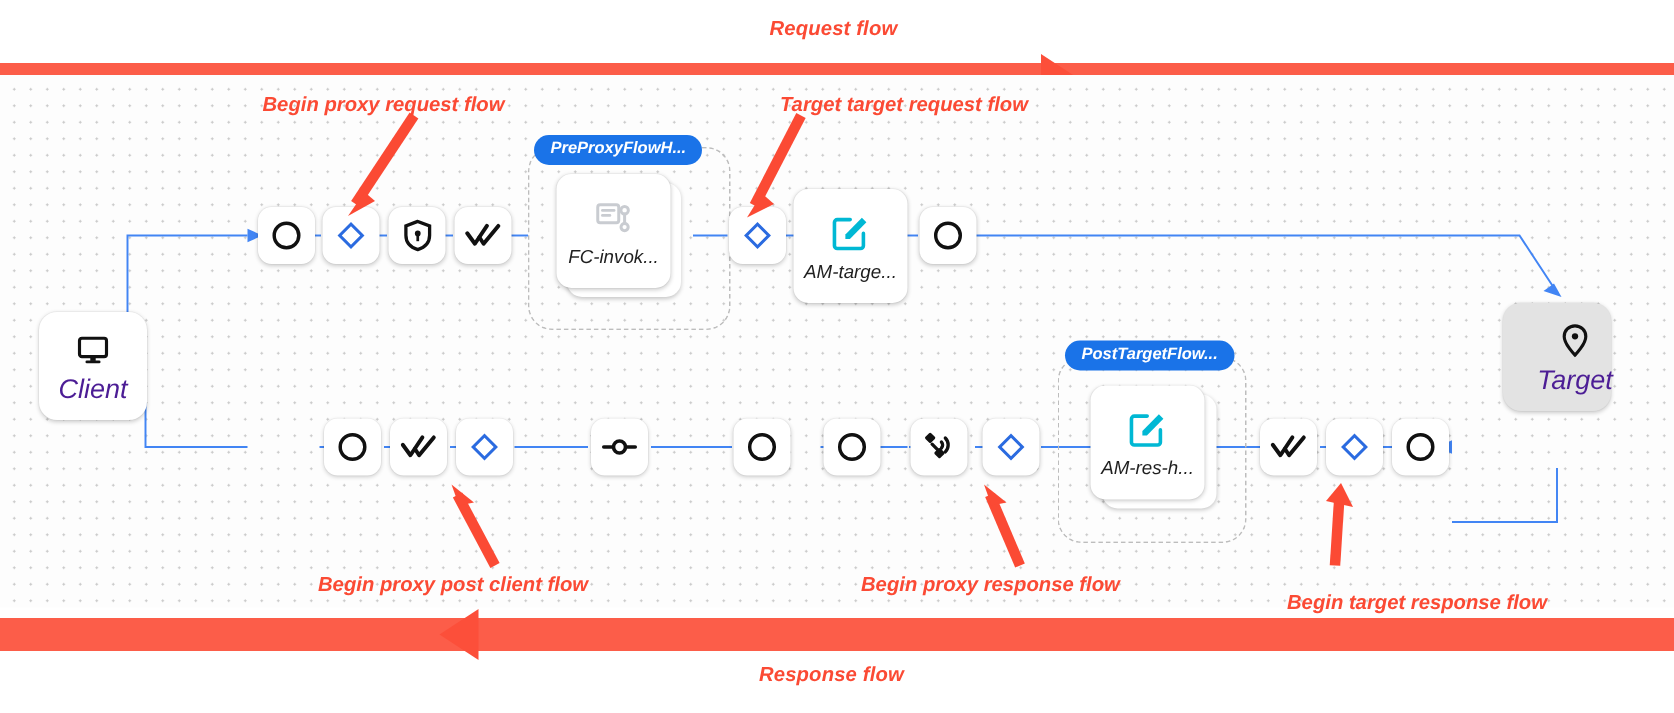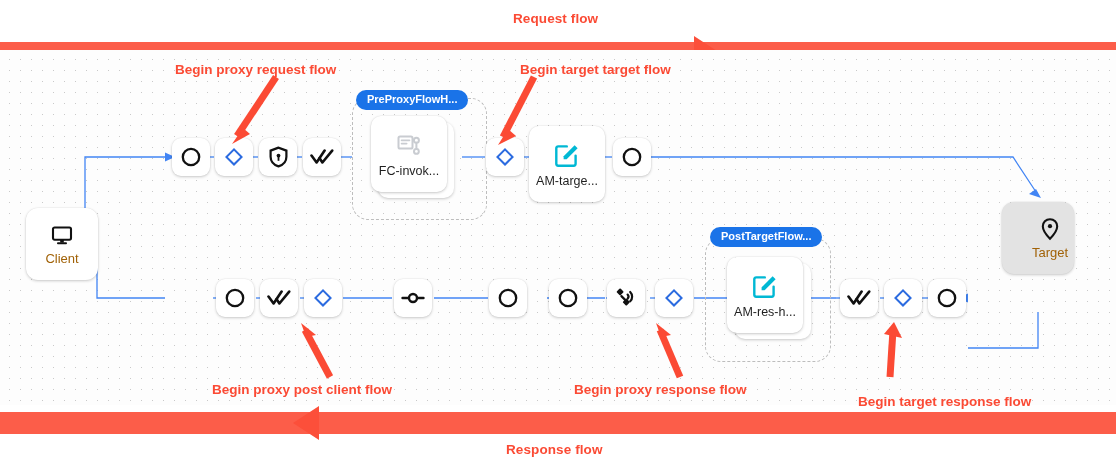--- a/index.html
+++ b/index.html
@@ -6,20 +6,21 @@
   body{
     font-family:"Liberation Sans","DejaVu Sans",sans-serif;
     -webkit-font-smoothing:antialiased;
   }
   #stage{
     position:relative;
     width:1116px;
     height:475px;
     overflow:hidden;
     background:#ffffff;
+    font-style:italic;
   }
 
   
   .flow-bar{
     position:absolute;
     height:22px;
     background:#fc4f3a;
     opacity:.92;
   }
   .flow-bar.request{ left:0; top:42px; width:1116px; }
@@ -72,21 +73,21 @@
     justify-content:center;
     z-index:6;
   }
   .node.step{ width:38px; height:38px; border-radius:9px; }
   .node.endpoint{
     width:72px;height:72px;border-radius:12px;
     flex-direction:column;gap:5px;
   }
   .node.endpoint.target{ background:#e3e3e3;padding-left:24px; }
   .node.endpoint .elabel{
-    font-size:13px;color:#a16207;line-height:1;
+    font-size:18px;color:#4c1d95;line-height:1;
   }
   .node.policy{
     width:76px;height:76px;border-radius:10px;
     flex-direction:column;gap:6px;
     z-index:7;
   }
   .node.policy .plabel{
     font-size:12.5px;color:#1f1f1f;line-height:1;white-space:nowrap;
   }
   .policy-stack{
@@ -412,18 +413,18 @@
     <g fill="#fb4a34">
       <polygon points="232,144 250,134 243,128"></polygon>
       <polygon points="498,145 516,136 508,129"></polygon>
       <polygon points="301,323 316,335 306,337"></polygon>
       <polygon points="656,323 671,335 661,337"></polygon>
       <polygon points="894,322 902,338 884,334"></polygon>
     </g>
   </svg>
 
   <div class="anno" style="left:163px; top:62px;">Begin proxy request flow</div>
-  <div class="anno" style="left:508px; top:62px;">Begin target target flow</div>
+  <div class="anno" style="left:508px; top:62px;">Target target request flow</div>
   <div class="anno" style="left:200px; top:382px;">Begin proxy post client flow</div>
   <div class="anno" style="left:562px; top:382px;">Begin proxy response flow</div>
   <div class="anno" style="left:846px; top:382px;margin-top:12px;">Begin target response flow</div>
 
 </div>
 
 </body></html>

